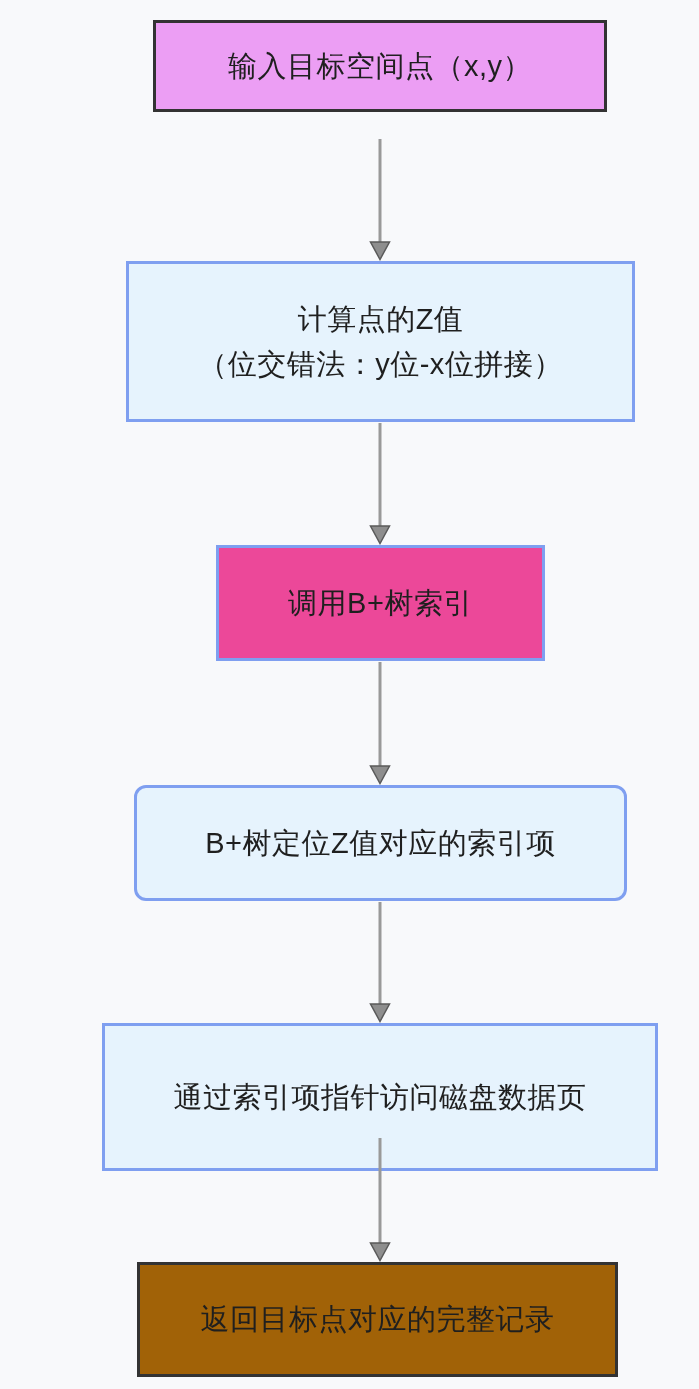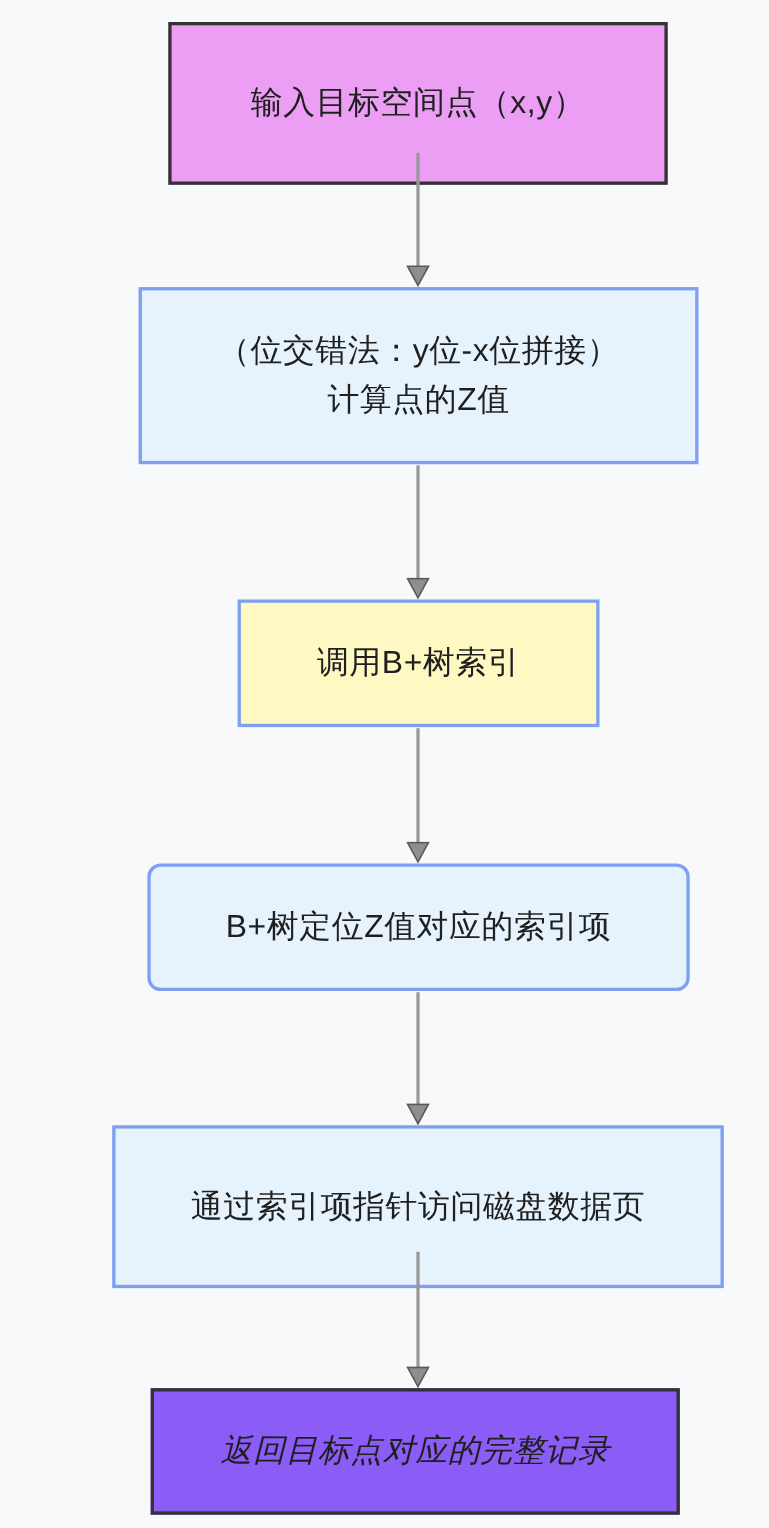--- a/index.html
+++ b/index.html
@@ -27,21 +27,21 @@
   }
   .node-label {
     font-size: 29px;
     line-height: 45px;
     color: #1f1f1f;
     letter-spacing: 0.5px;
   }
   .node-label .line { display: block; }
 
   
-  .node-a { left: 153px; top: 20px;   width: 454px; height: 148px; }
+  .node-a { left: 153px; top: 20px;   width: 454px; height: 92px; }
   .node-b { left: 126px; top: 261px;  width: 509px; height: 161px; }
   .node-c { left: 216px; top: 545px;  width: 329px; height: 116px; }
   .node-d { left: 134px; top: 785px;  width: 493px; height: 116px; }
   .node-e { left: 102px; top: 1023px; width: 556px; height: 148px; }
   .node-f { left: 137px; top: 1262px; width: 481px; height: 115px; }
 
   
   .flow-arrow {
     position: absolute;
     left: 369px;
@@ -81,33 +81,33 @@
 
   <div class="flow-arrow arrow-1">
     <div class="shaft"></div>
     <svg width="22" height="20" viewBox="0 0 22 20">
       <polygon points="1.5,1 20.5,1 11,18.5" fill="#8e8e8e" stroke="#5a5a5a" stroke-width="1.5"></polygon>
     </svg>
   </div>
 
   <div class="flow-node node-b" style="background: rgb(230, 243, 253); border-color: rgb(127, 159, 240); color: rgb(31, 31, 31);">
     <div class="node-label">
+      <span class="line">计算点的Z值</span>
       <span class="line">（位交错法：y位-x位拼接）</span>
-      <span class="line">计算点的Z值</span>
     </div>
   </div>
 
   <div class="flow-arrow arrow-2">
     <div class="shaft"></div>
     <svg width="22" height="20" viewBox="0 0 22 20">
       <polygon points="1.5,1 20.5,1 11,18.5" fill="#8e8e8e" stroke="#5a5a5a" stroke-width="1.5"></polygon>
     </svg>
   </div>
 
-  <div class="flow-node node-c" style="background: #fef9c3; border-color: rgb(127, 159, 240); color: rgb(31, 31, 31);">
+  <div class="flow-node node-c" style="background: #ec4899; border-color: rgb(127, 159, 240); color: rgb(31, 31, 31);">
     <div class="node-label">
       <span class="line">调用B+树索引</span>
     </div>
   </div>
 
   <div class="flow-arrow arrow-3">
     <div class="shaft"></div>
     <svg width="22" height="20" viewBox="0 0 22 20">
       <polygon points="1.5,1 20.5,1 11,18.5" fill="#8e8e8e" stroke="#5a5a5a" stroke-width="1.5"></polygon>
     </svg>
@@ -132,19 +132,19 @@
     </div>
   </div>
 
   <div class="flow-arrow arrow-5">
     <div class="shaft"></div>
     <svg width="22" height="20" viewBox="0 0 22 20">
       <polygon points="1.5,1 20.5,1 11,18.5" fill="#8e8e8e" stroke="#5a5a5a" stroke-width="1.5"></polygon>
     </svg>
   </div>
 
-  <div class="flow-node node-f" style="background: #8b5cf6; border-color: rgb(51, 51, 51); color: rgb(31, 31, 31); font-style: italic;">
+  <div class="flow-node node-f" style="background: #a16207; border-color: rgb(51, 51, 51); color: rgb(31, 31, 31);">
     <div class="node-label">
       <span class="line">返回目标点对应的完整记录</span>
     </div>
   </div>
 
 </div>
 
 </body></html>

